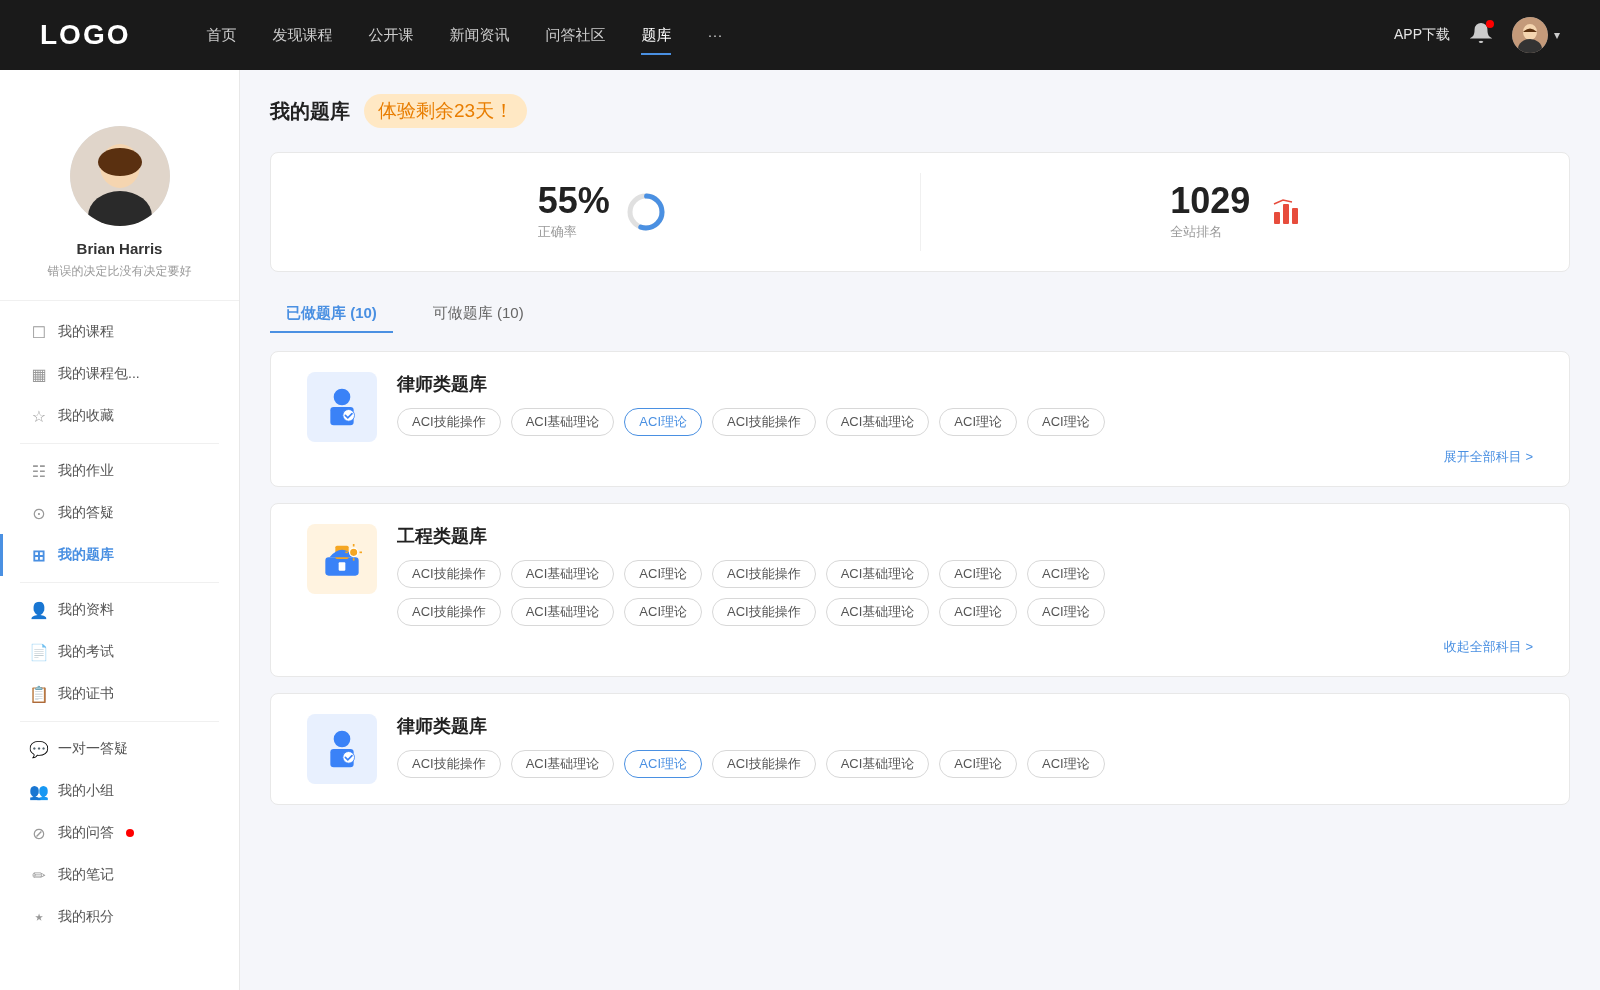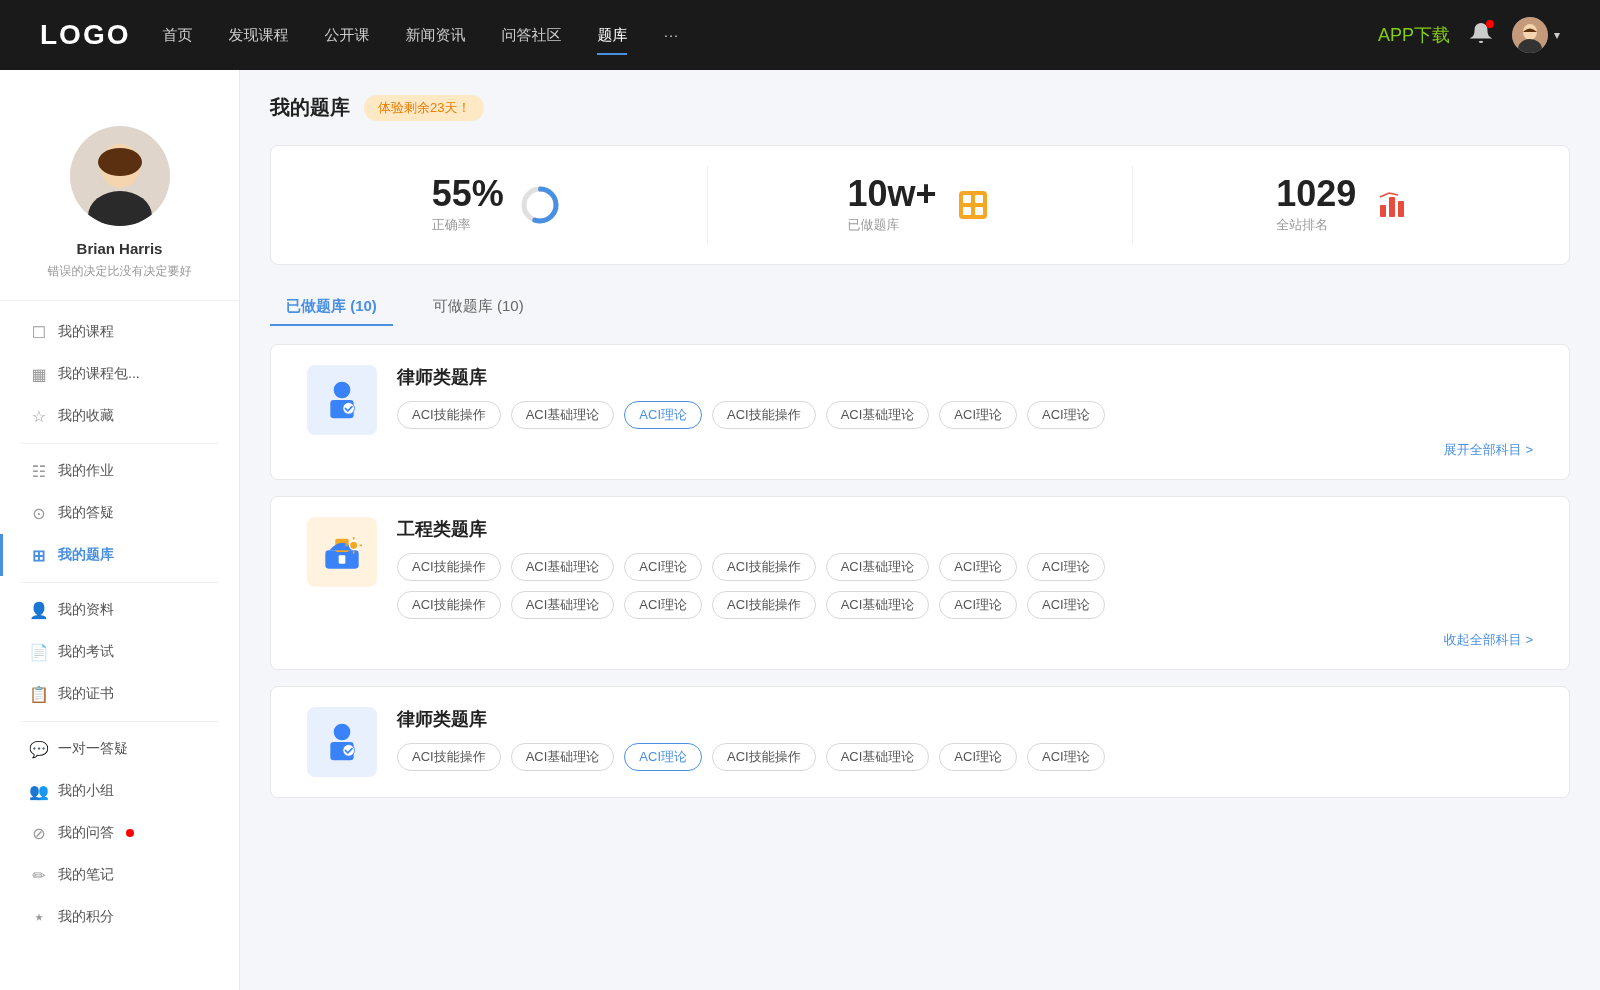--- a/index.html
+++ b/index.html
@@ -13,21 +13,21 @@
       align-items: center;
       padding: 0 40px;
       position: sticky;
       top: 0;
       z-index: 100;
     }
     .navbar-logo {
       color: white;
       font-size: 28px;
       font-weight: bold;
-      margin-right: 32px;
+      margin-right: 76px;
       letter-spacing: 2px;
     }
     .navbar-nav {
       display: flex;
       gap: 36px;
       flex: 1;
     }
     .nav-item {
       color: #ccc;
       font-size: 15px;
@@ -47,22 +47,22 @@
       height: 2px;
       background: #4a90e2;
     }
     .navbar-right {
       display: flex;
       align-items: center;
       gap: 20px;
       color: white;
     }
     .app-download {
-      font-size: 18px;
-      color: #84cc16;
+      font-size: 14px;
+      color: #e5e5e5;
       cursor: pointer;
     }
     .bell-icon {
       position: relative;
       cursor: pointer;
     }
     .bell-icon svg { width: 22px; height: 22px; fill: #ccc; }
     .bell-dot {
       position: absolute;
       top: -2px;
@@ -210,21 +210,21 @@
     .page-title {
       font-size: 20px;
       font-weight: 700;
       color: #222;
     }
     .trial-badge {
       background: #ffe8c4;
       color: #e87d00;
       border-radius: 20px;
       padding: 4px 14px;
-      font-size: 13px;
+      font-size: 19px;
       font-weight: 500;
     }
 
     
     .stats-row {
       background: #fff;
       border-radius: 8px;
       display: flex;
       align-items: center;
       padding: 20px 13px;
@@ -507,35 +507,20 @@
         </div>
         <div class="stat-icon">
           <svg width="40" height="40" viewBox="0 0 40 40">
             <circle cx="20" cy="20" r="16" fill="none" stroke="#e0e0e0" stroke-width="5"></circle>
             <circle cx="20" cy="20" r="16" fill="none" stroke="#4a90e2" stroke-width="5" stroke-dasharray="55.3 45.2" stroke-dashoffset="25" stroke-linecap="round"></circle>
           </svg>
         </div>
       </div>
 
 
-      <div class="stat-item">
-        <div class="stat-text">
-          <div class="stat-number">10w+</div>
-          <div class="stat-label">已做题库</div>
-        </div>
-        <div class="stat-icon">
-          <svg width="36" height="36" viewBox="0 0 36 36">
-            <rect x="4" y="4" width="28" height="28" rx="4" fill="#f5a623"></rect>
-            <rect x="8" y="8" width="8" height="8" fill="white" rx="1"></rect>
-            <rect x="20" y="8" width="8" height="8" fill="white" rx="1"></rect>
-            <rect x="8" y="20" width="8" height="8" fill="white" rx="1"></rect>
-            <rect x="20" y="20" width="8" height="8" fill="white" rx="1"></rect>
-          </svg>
-        </div>
-      </div>
 
       <div class="stat-item">
         <div class="stat-text">
           <div class="stat-number">1029</div>
           <div class="stat-label">全站排名</div>
         </div>
         <div class="stat-icon">
           <svg width="36" height="36" viewBox="0 0 36 36">
             <rect x="6" y="18" width="6" height="12" fill="#e74c3c" rx="1"></rect>
             <rect x="15" y="10" width="6" height="20" fill="#e74c3c" rx="1"></rect>

